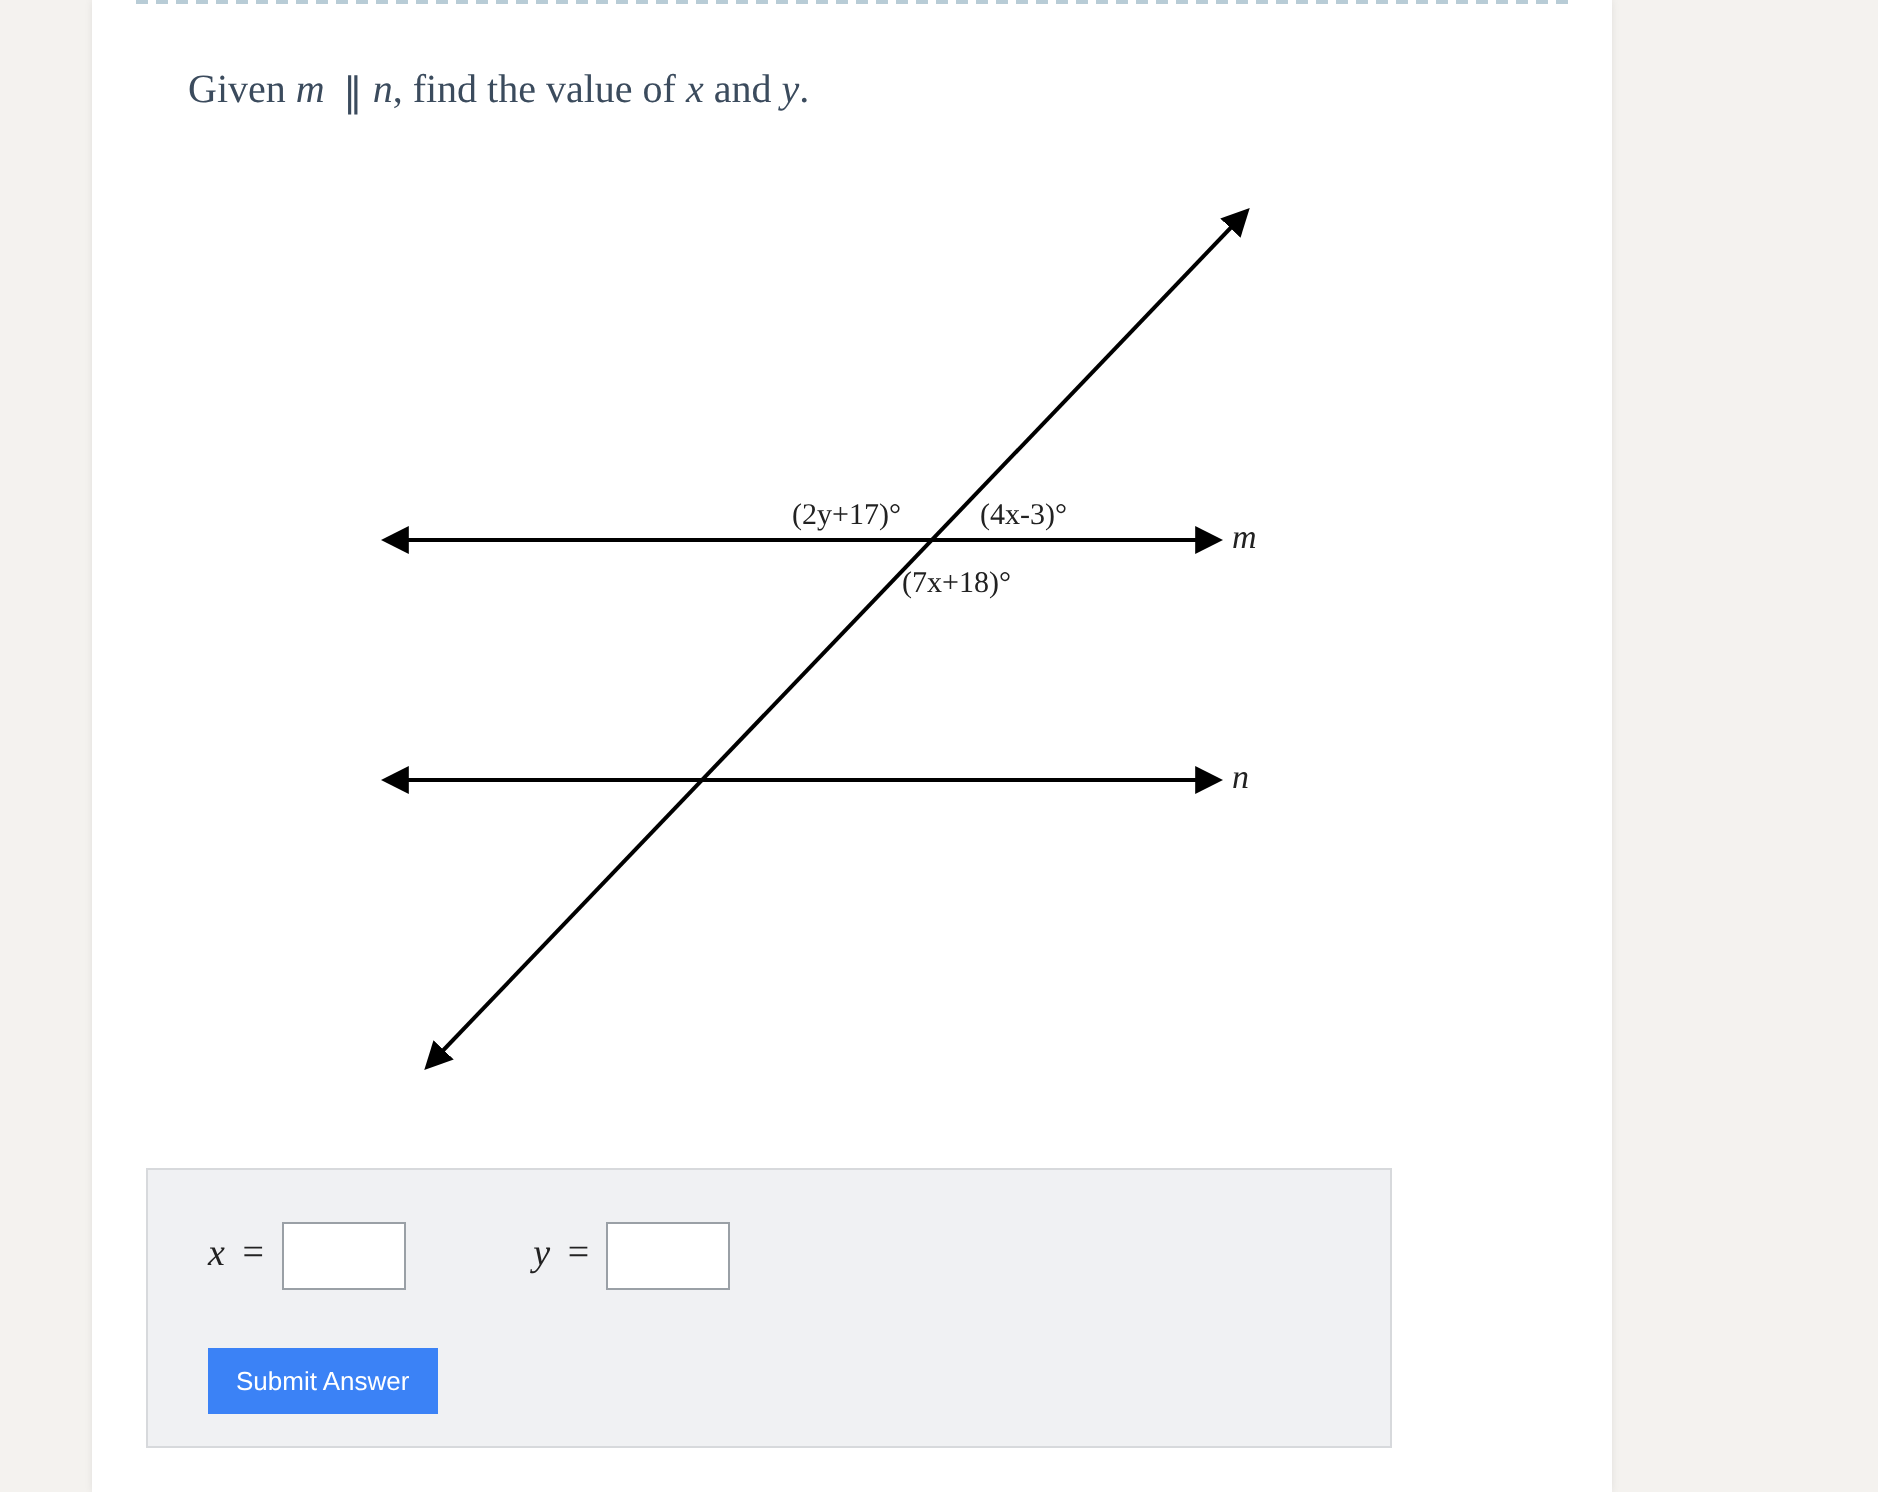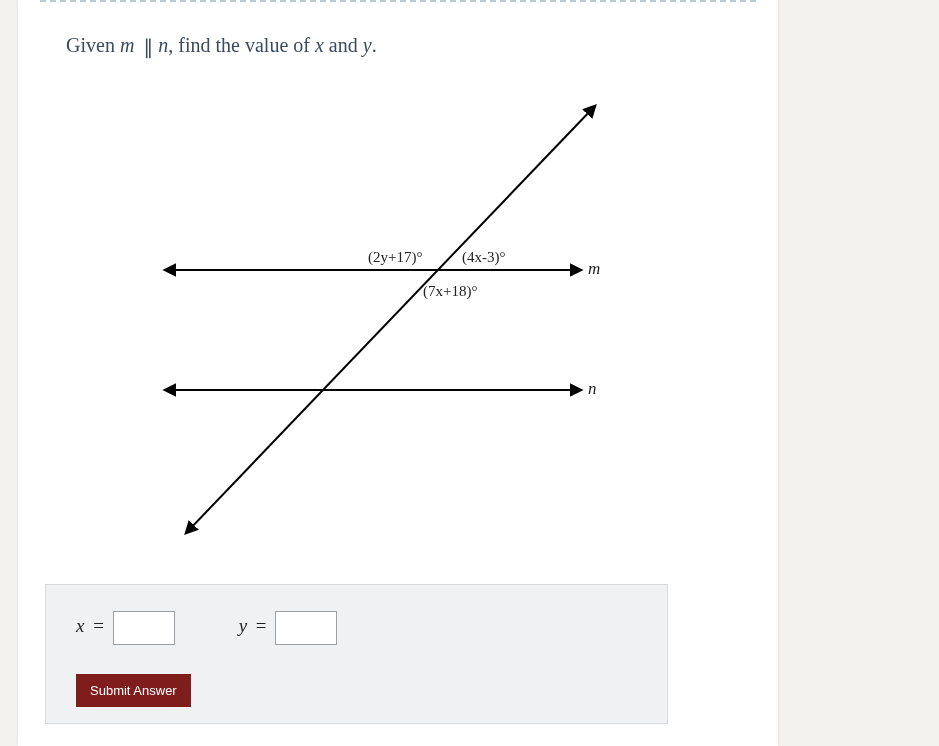--- a/index.html
+++ b/index.html
@@ -1,16 +1,16 @@
 <!DOCTYPE html>
 <html><head>
 <meta charset="utf-8">
 <style>
   html,body{margin:0;padding:0;background:#f4f2ef;font-family:Georgia,'Times New Roman',serif;color:#384a5e;}
-  .page{width:796px;height:746px;position:relative;box-sizing:border-box;}
+  .page{width:796px;height:746px;position:relative;box-sizing:border-box;margin-left:28px;}
   .sheet{position:absolute;left:18px;right:18px;top:0;bottom:0;background:#fff;
          box-shadow:0 0 4px rgba(0,0,0,.08);}
   .top-rule{position:absolute;left:22px;right:22px;top:0;height:0;
             border-top:2px dashed #b8ccd6;}
   .prompt{position:absolute;left:48px;top:34px;font-size:20px;color:#3b4b5d;}
   .prompt .mi{font-style:italic;font-family:'Times New Roman',serif;}
   .parallel{display:inline-block;vertical-align:-2px;margin:0 4px;letter-spacing:-4px;}
 
   .figure{position:absolute;left:50px;top:90px;width:580px;height:450px;}
   .figure svg{width:100%;height:100%;}
@@ -18,21 +18,21 @@
   .line-lbl{font-style:italic;font-size:17px;fill:#222;}
 
   .answer-box{position:absolute;left:27px;right:110px;bottom:22px;height:140px;
               background:#f0f1f3;border:1px solid #d7d9dc;box-sizing:border-box;
               padding:26px 30px 30px;}
   .eq{display:inline-block;font-style:italic;font-family:'Times New Roman',serif;
       font-size:19px;color:#222;vertical-align:middle;margin-right:60px;}
   .eq .op{font-style:normal;margin:0 4px;}
   .inp{width:52px;height:28px;border:1px solid #9aa0a6;background:#fff;
        font-size:15px;padding:2px 4px;vertical-align:middle;}
-  .submit{position:absolute;left:30px;bottom:16px;background:#7f1d1d;color:#fff;
+  .submit{position:absolute;left:30px;bottom:16px;background:#3b82f6;color:#fff;
           border:none;padding:9px 14px;font-family:Arial,Helvetica,sans-serif;
           font-size:13px;cursor:pointer;}
 </style>
 </head>
 <body>
 
 <div class="page">
   <div class="sheet">
     <div class="top-rule"></div>
 

